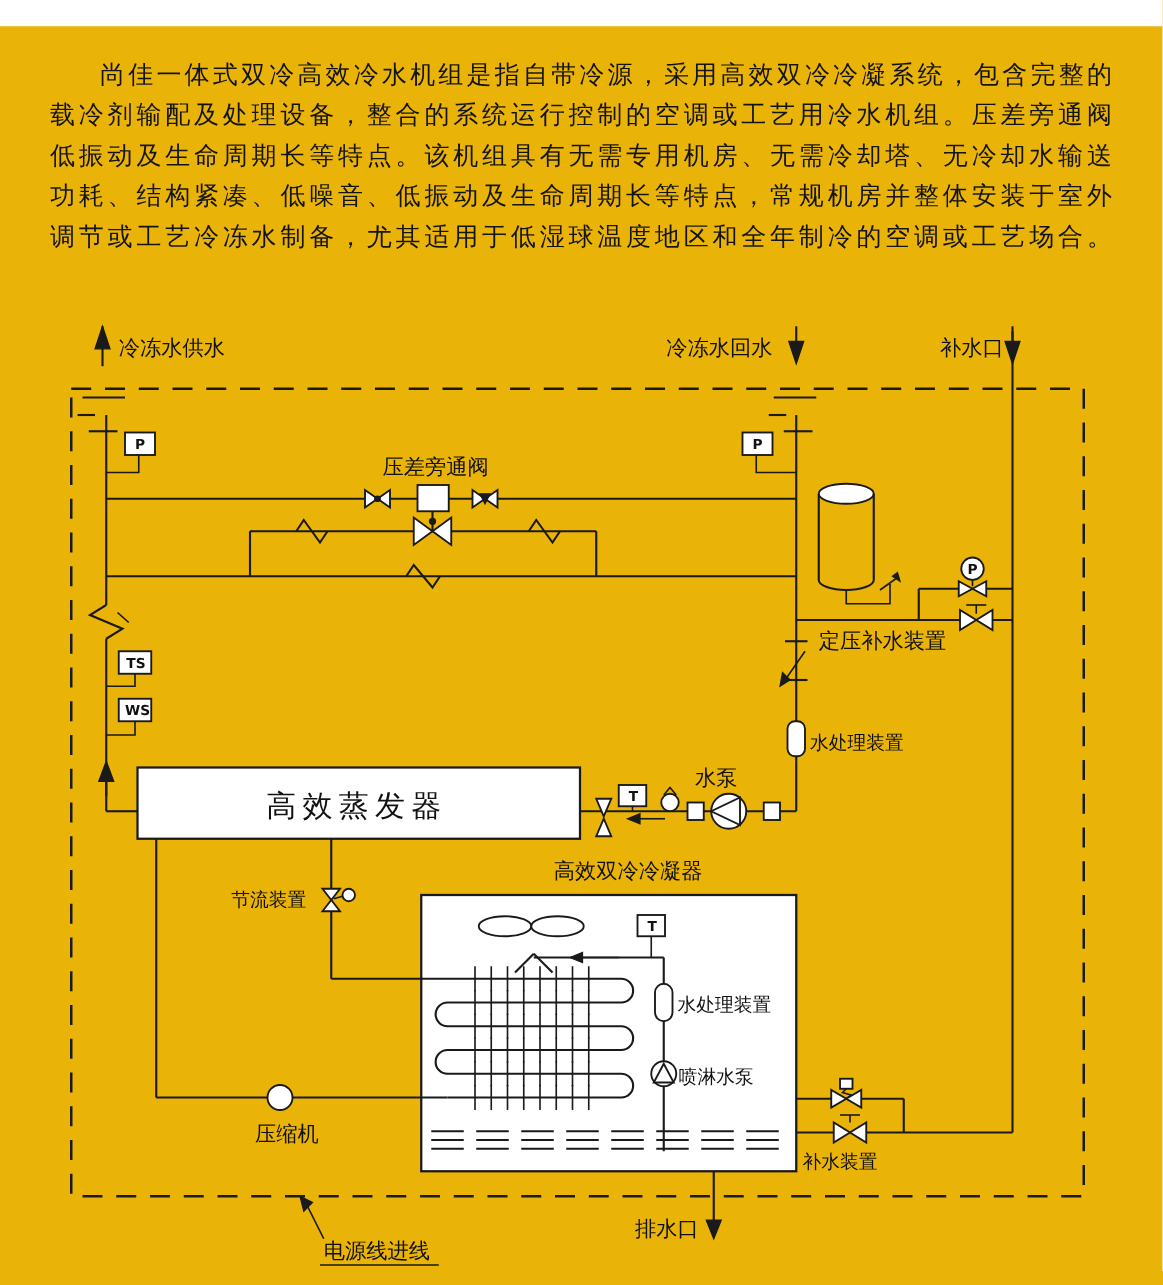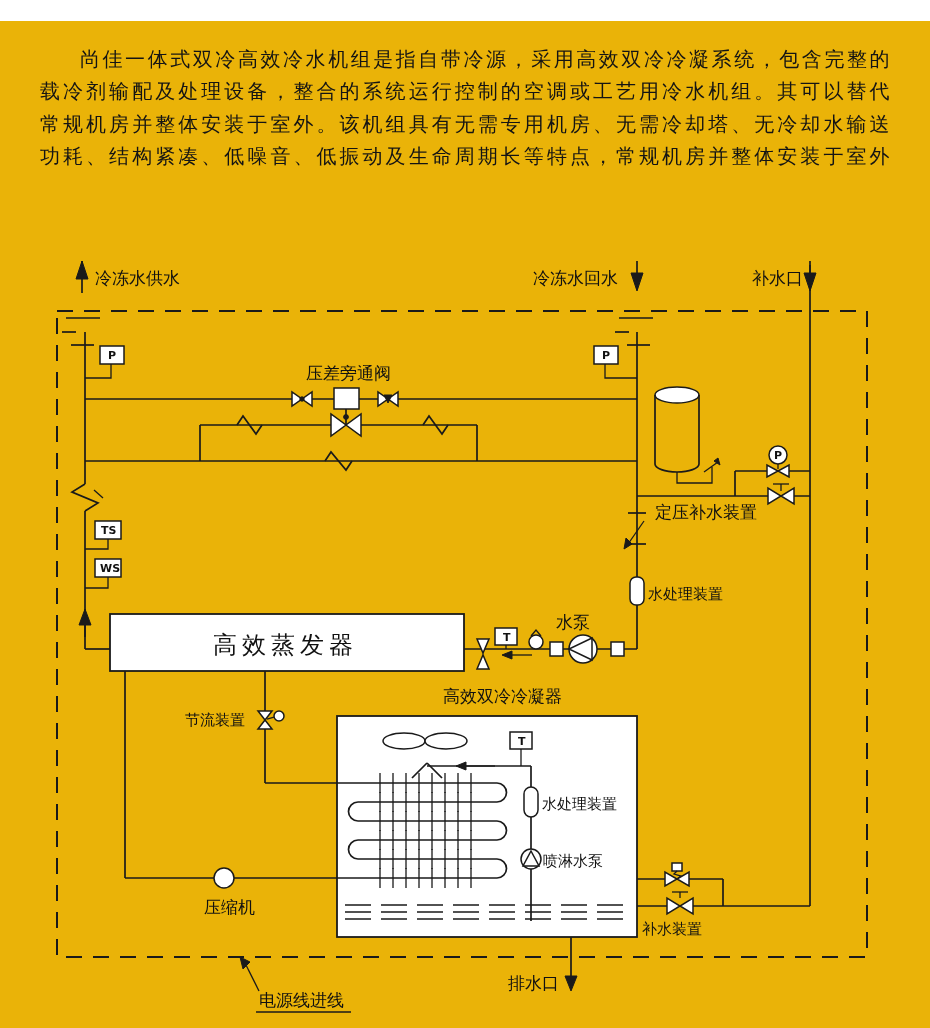--- a/index.html
+++ b/index.html
@@ -22,23 +22,24 @@
   .inst{font-size:11px;font-weight:bold;}
   .big{font-size:24px;letter-spacing:5px;}
 </style>
 </head>
 <body>
 
 <div id="page">
 
   <div id="intro">
     <div class="line first">尚佳一体式双冷高效冷水机组是指自带冷源，采用高效双冷冷凝系统，包含完整的</div>
-    <div class="line">载冷剂输配及处理设备，整合的系统运行控制的空调或工艺用冷水机组。其可以替代</div>
-    <div class="line">常规机房并整体安装于室外。该机组具有无需专用机房、无需冷却塔、无冷却水输送</div>
+    <div class="line">载冷剂输配及处理设备，整合的系统运行控制的空调或工艺用冷水机组。压差旁通阀</div>
+    <div class="line">低振动及生命周期长等特点。该机组具有无需专用机房、无需冷却塔、无冷却水输送</div>
     <div class="line">功耗、结构紧凑、低噪音、低振动及生命周期长等特点，常规机房并整体安装于室外</div>
+    <div class="line">调节或工艺冷冻水制备，尤其适用于低湿球温度地区和全年制冷的空调或工艺场合。</div>
   </div>
 
   <svg id="schematic" viewBox="0 0 930 1028" xmlns="http://www.w3.org/2000/svg">
 
     <rect class="dash" x="57" y="290" width="810" height="646"></rect>
 
     <g>
       <line class="pipe" x1="82" y1="240" x2="82" y2="272"></line>
       <polygon class="fillsym" points="76,258 88,258 82,240"></polygon>
       <text class="lbl" x="95" y="263">冷冻水供水</text>

